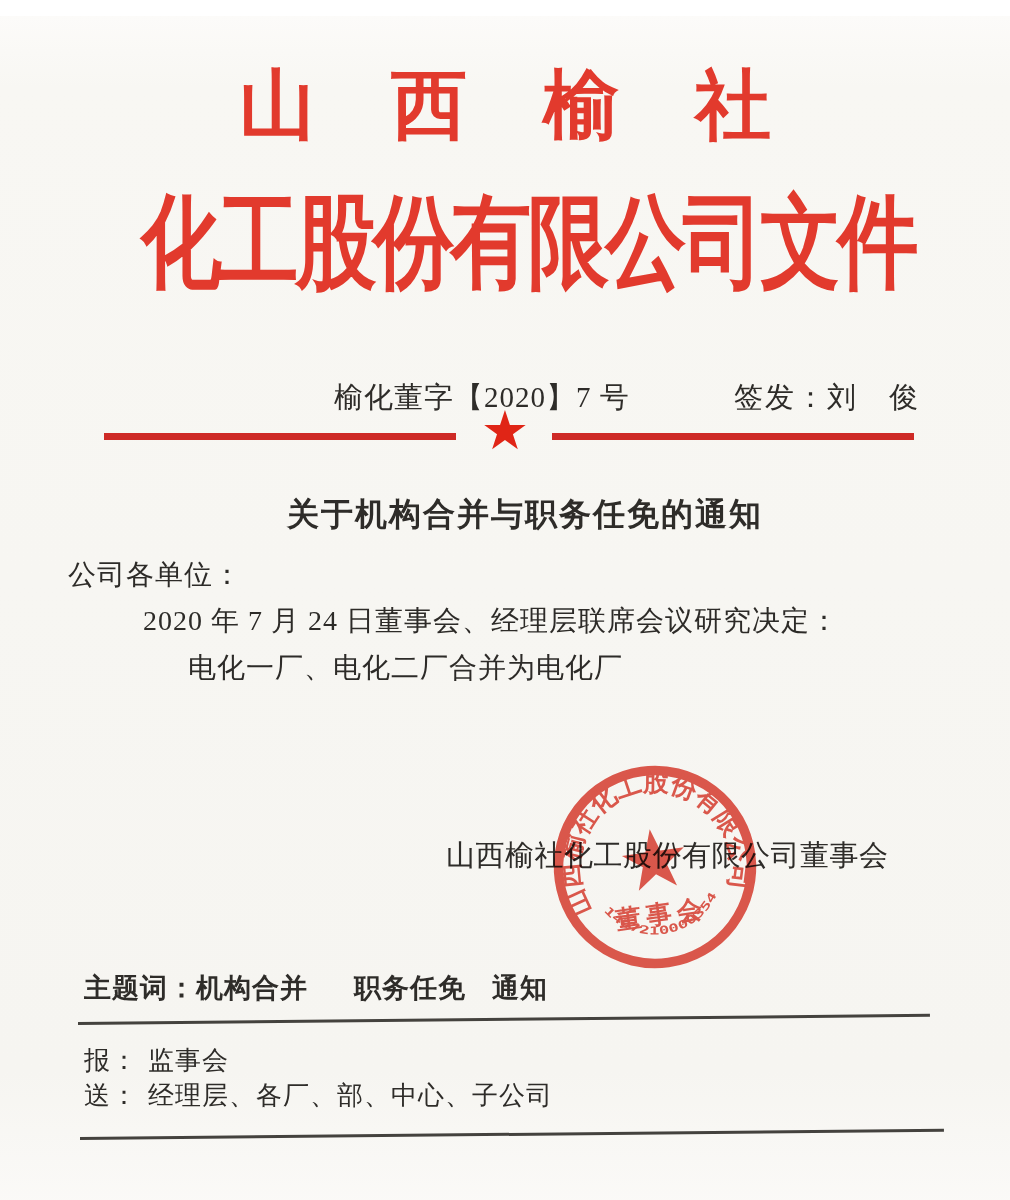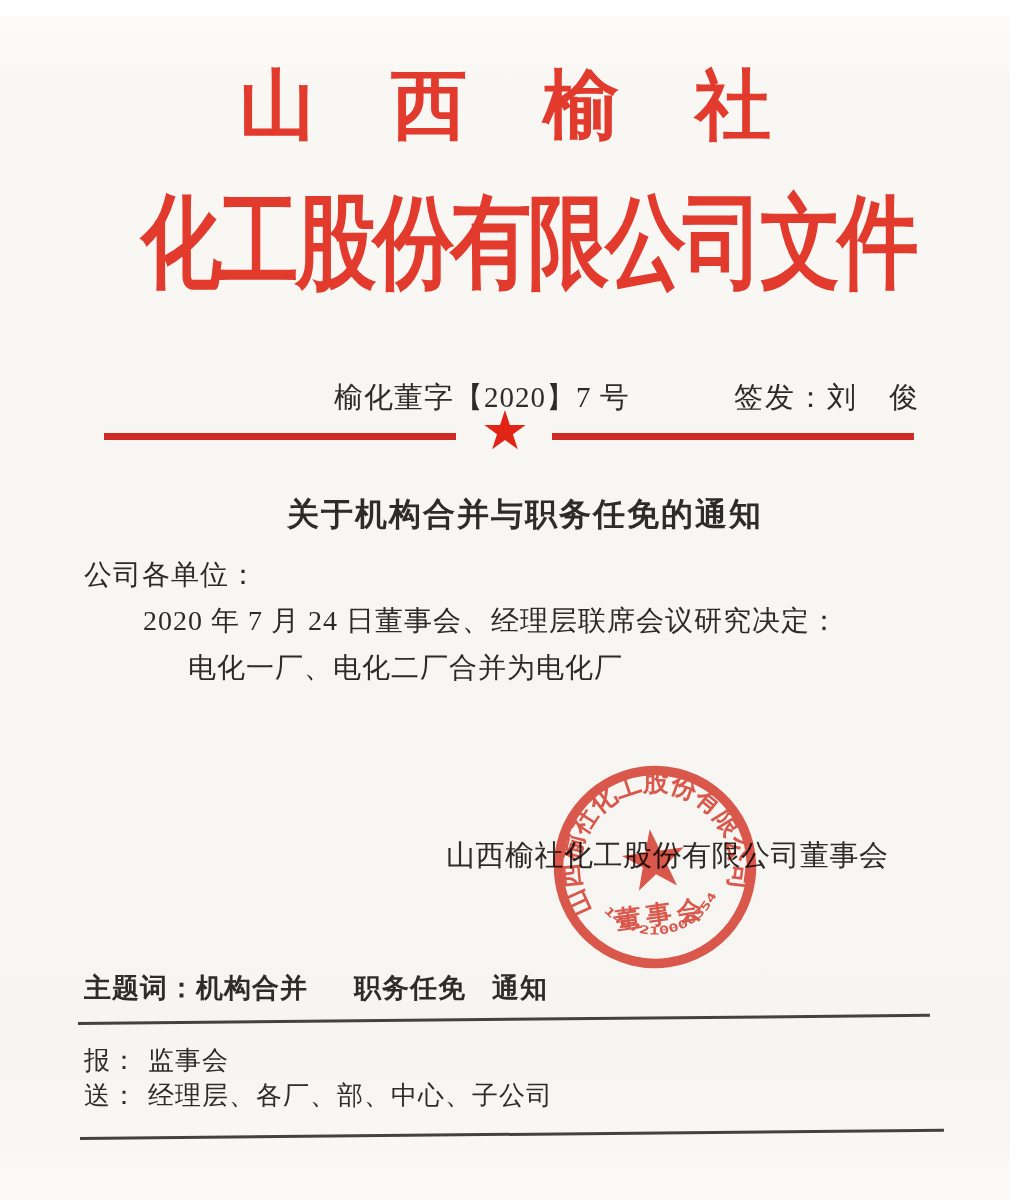--- a/index.html
+++ b/index.html
@@ -64,21 +64,21 @@
     text-align:center;
     font-size:32px;letter-spacing:2px;font-weight:600;
     white-space:nowrap;
     padding-left:40px;
   }
   .bodyline{
     position:absolute;
     font-size:28px;line-height:1.2;letter-spacing:1px;
     white-space:nowrap;color:#2d2b28;
   }
-  .salutation{top:542px;left:84px;}
+  .salutation{top:542px;left:68px;}
   .para-0{top:588px;left:143px;}
   .para-1{top:635px;left:188px;}
   .para-2{top:682px;left:118px;}
   .para-3{top:728px;left:118px;}
   .sig-org{
     position:absolute;top:820px;left:446px;
     font-size:29px;letter-spacing:0.5px;white-space:nowrap;
   }
   .sig-date{
     position:absolute;top:875px;left:547px;

